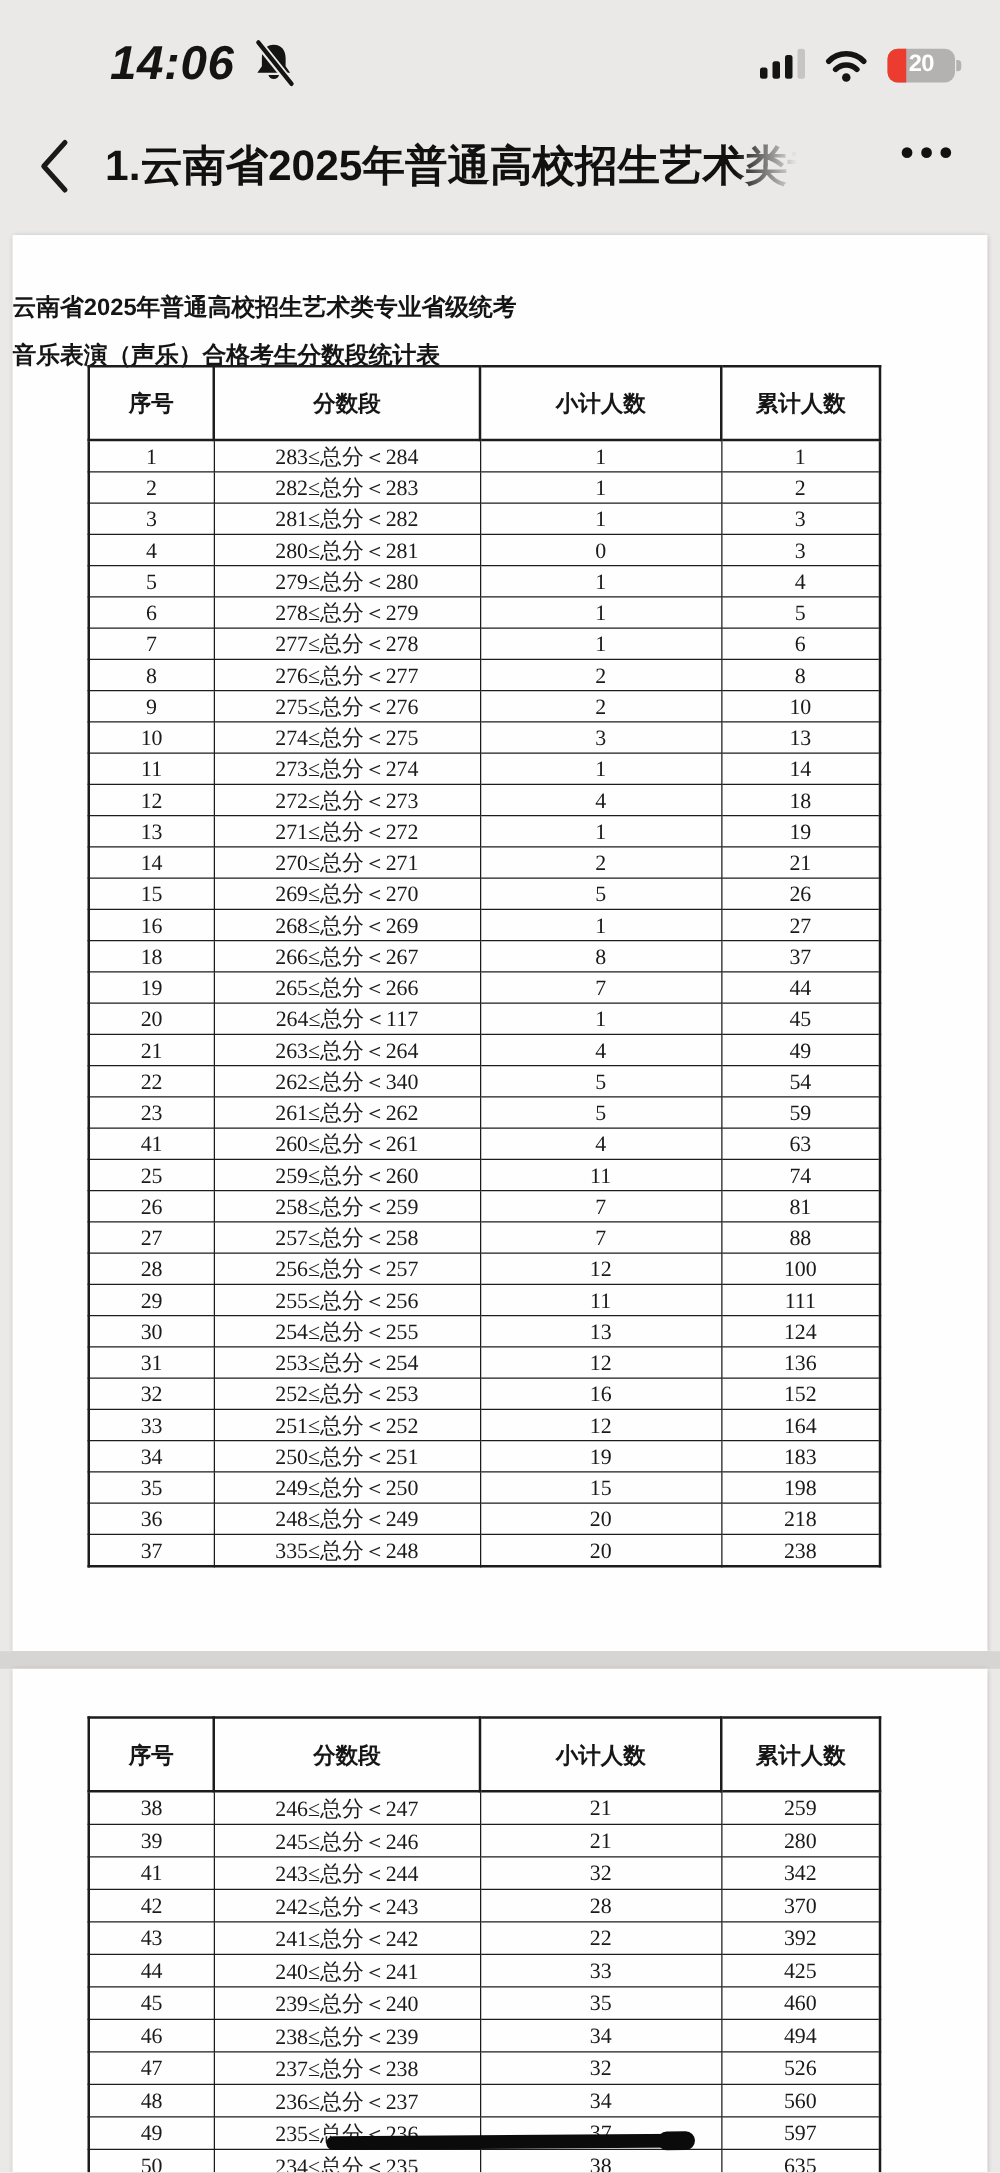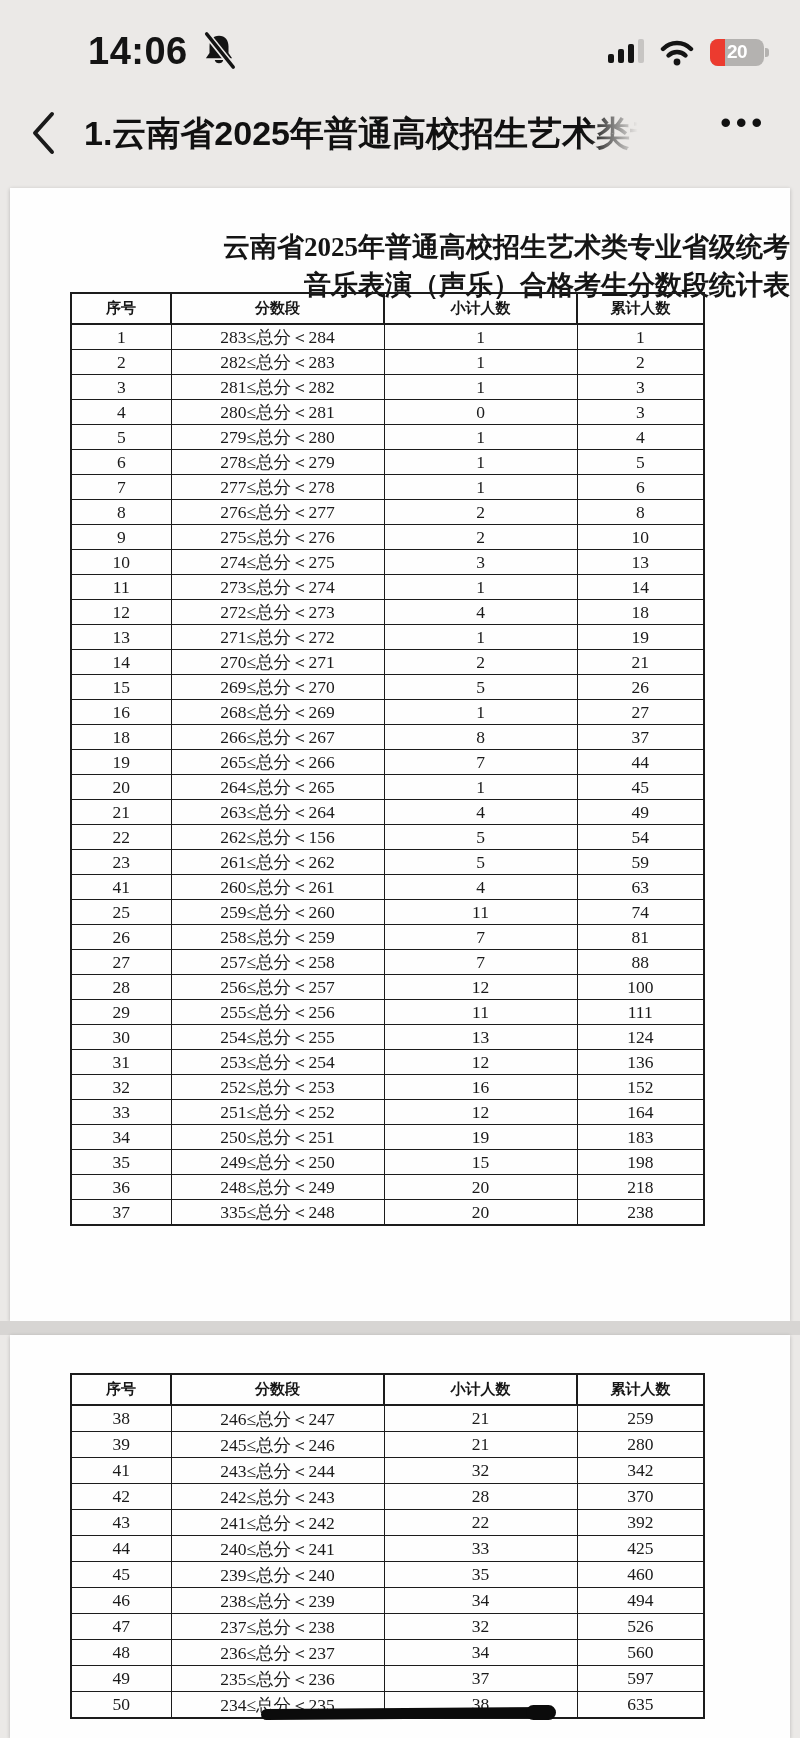--- a/index.html
+++ b/index.html
@@ -2,21 +2,21 @@
 <html><head>
 <meta charset="utf-8">
 <style>
   html,body{margin:0;padding:0;background:#ebe9e7;}
   .screen{position:relative;width:800px;height:1738px;background:#ebe9e7;overflow:hidden;
           font-family:"Liberation Sans",sans-serif;color:#141414;}
   
   .status-bar{position:absolute;top:20px;left:0;width:100%;height:62px;
               display:flex;align-items:center;justify-content:space-between;
               padding:0 36px 0 88px;box-sizing:border-box;}
-  .status-left{display:flex;align-items:center;gap:12px;}
+  .status-left{display:flex;align-items:center;gap:12px;font-style:italic;}
   .time{font-size:38px;font-weight:bold;letter-spacing:0.5px;}
   .status-right{display:flex;align-items:flex-end;gap:16px;}
   .signal{display:flex;align-items:flex-end;gap:4px;height:26px;padding-bottom:3px;}
   .signal i{display:block;width:6px;border-radius:2px;background:#141414;}
   .signal i.b1{height:9px}.signal i.b2{height:14px}.signal i.b3{height:19px}
   .signal i.b4{height:24px;background:#c7c5c3;}
   .battery{position:relative;width:54px;height:27px;background:#b4b2b0;border-radius:8px;
            display:flex;align-items:center;justify-content:center;}
   .battery-fill{position:absolute;left:0;top:0;width:15px;height:27px;background:#ec3b2f;
                 border-radius:8px 0 0 8px;}
@@ -31,29 +31,29 @@
   .title-fade{position:absolute;left:588px;top:8px;width:62px;height:58px;
               background:linear-gradient(to right,rgba(235,233,231,0),#ebe9e7 80%);}
   .menu-dots{position:absolute;right:33px;top:10px;font-size:30px;font-weight:bold;
              letter-spacing:5px;color:#111;cursor:pointer;}
   
   .page{position:absolute;left:10px;width:780px;background:#fefefe;overflow:hidden;
         box-shadow:0 1px 4px rgba(0,0,0,0.22);}
   .page1{top:188px;height:1133px;}
   .page-gap{position:absolute;top:1321px;left:0;width:800px;height:14px;background:#d7d5d3;}
   .page2{top:1335px;height:403px;}
-  .doc-title{margin-top:40px;text-align:right;font-family:Liberation Serif, serif;
-             font-weight:bold;font-size:27px;line-height:38px;color:#151515;}
+  .doc-title{margin-top:40px;text-align:left;font-family:Liberation Sans, sans-serif;
+             font-weight:bold;font-size:19px;line-height:38px;color:#151515;}
   
   table.score{position:absolute;left:60px;border-collapse:collapse;table-layout:fixed;width:633px;
               font-family:"Liberation Serif","DejaVu Serif",serif;}
   .page1 table.score{top:104px;}
   .page2 table.score{top:38px;}
   table.score th{border:2px solid #1c1c1c;font-family:"Liberation Sans",sans-serif;
-                 font-weight:bold;font-size:15px;color:#161616;height:25px;padding:2px;}
+                 font-weight:bold;font-size:18px;color:#161616;height:25px;padding:16px;}
   table.score td{border:1.5px solid #1c1c1c;text-align:center;font-size:17.5px;color:#1a1a1a;
                  padding:0;}
   table.score{border:2.5px solid #1c1c1c;}
   .page1 table.score td{height:22.7px;}
   .page2 table.score td{height:25px;}
   
   .scribble{position:absolute;left:251px;top:373px;width:292px;height:11px;background:#0b0b0b;
             border-radius:6px;transform:rotate(-0.4deg);}
   .scribble:after{content:"";position:absolute;right:-3px;top:-2px;width:30px;height:15px;
                   background:#0b0b0b;border-radius:8px;}
@@ -226,33 +226,33 @@
             <td>37</td>
           </tr>
           <tr>
             <td>19</td>
             <td>265≤总分＜266</td>
             <td>7</td>
             <td>44</td>
           </tr>
           <tr>
             <td>20</td>
-            <td>264≤总分＜265</td>
+            <td>264≤总分＜117</td>
             <td>1</td>
             <td>45</td>
           </tr>
           <tr>
             <td>21</td>
             <td>263≤总分＜264</td>
             <td>4</td>
             <td>49</td>
           </tr>
           <tr>
             <td>22</td>
-            <td>262≤总分＜156</td>
+            <td>262≤总分＜340</td>
             <td>5</td>
             <td>54</td>
           </tr>
           <tr>
             <td>23</td>
             <td>261≤总分＜262</td>
             <td>5</td>
             <td>59</td>
           </tr>
           <tr>

